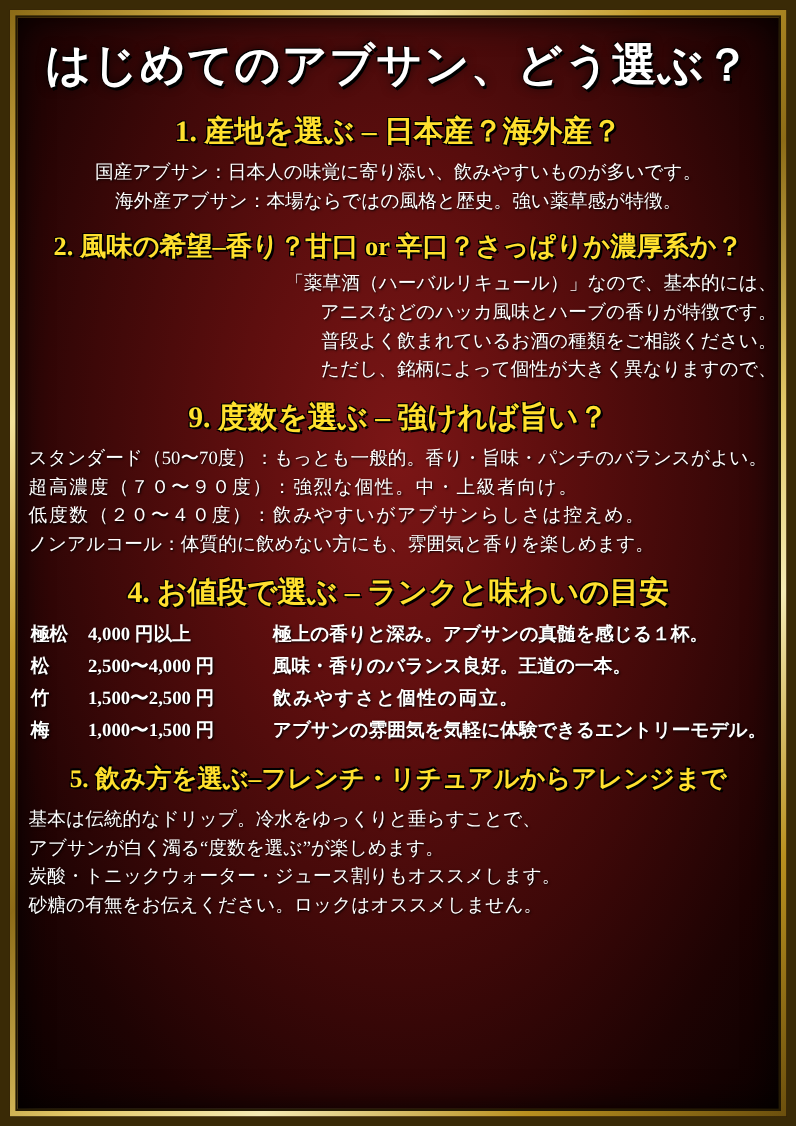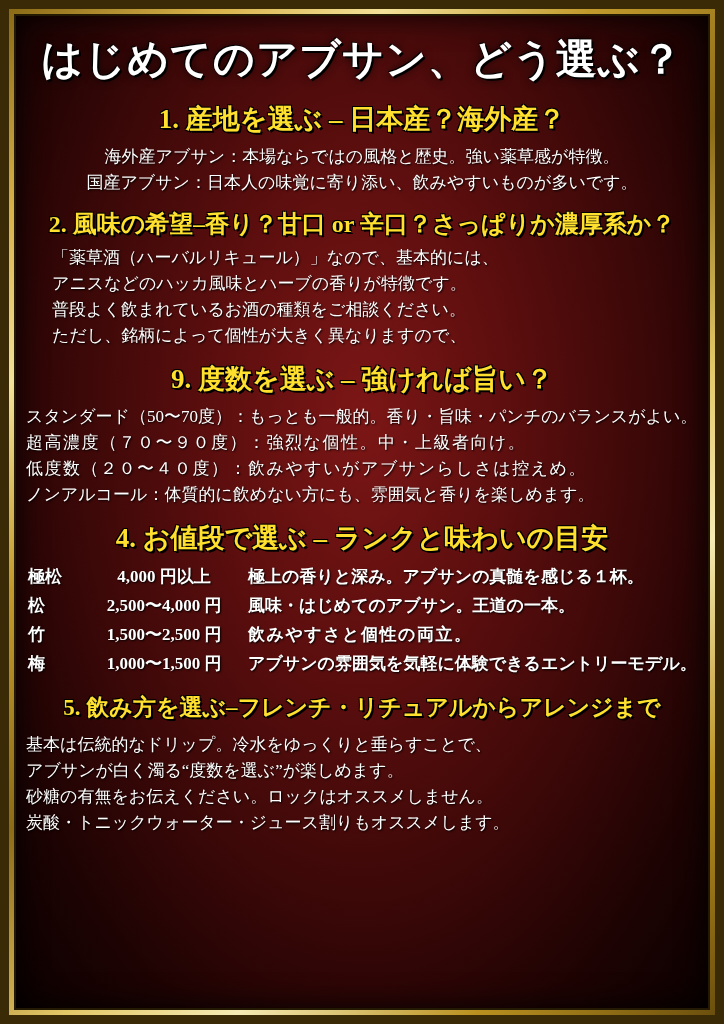--- a/index.html
+++ b/index.html
@@ -75,38 +75,38 @@
   }
   .body-line {
     color: #ffffff;
     font-size: 17px;
     margin: 3px 0;
     text-shadow: 1px 1px 2px #000;
     white-space: nowrap;
   }
   .body-line.center { text-align: center; }
   .body-line.left { text-align: left; padding-left: 8px; }
-  .body-line.indent { text-align: left; padding-left: 34px; }
+  .body-line.indent { text-align: right; padding-left: 34px; }
 
   .price-table {
     margin: 6px 0 0 10px;
     border-collapse: collapse;
     width: calc(100% - 14px);
   }
   .price-table td {
     color: #ffffff;
     font-size: 17px;
     padding: 3px 0;
     text-shadow: 1px 1px 2px #000;
     white-space: nowrap;
     vertical-align: baseline;
     font-weight: bold;
   }
   .price-table td.rank { width: 52px; text-align: left; }
-  .price-table td.price { width: 168px; text-align: center; }
+  .price-table td.price { width: 168px; text-align: left; }
   .price-table td.desc { text-align: left; }
 
   .block-1 { margin-top: 8px; }
   .block-2 { margin-top: 6px; }
   .block-3 { margin-top: 8px; }
   .block-5 { margin-top: 10px; }
   .sp { letter-spacing: 1.5px; }
 </style>
 </head>
 <body>
@@ -114,22 +114,22 @@
 <div class="poster">
   <div class="frame-outer"></div>
   <div class="frame-inner"></div>
 
   <div class="content">
 
     <div class="title">はじめてのアブサン、どう選ぶ？</div>
 
     <div class="sec-head">1. 産地を選ぶ – 日本産？海外産？</div>
     <div class="block-1">
+      <div class="body-line center">国産アブサン：日本人の味覚に寄り添い、飲みやすいものが多いです。</div>
       <div class="body-line center">海外産アブサン：本場ならではの風格と歴史。強い薬草感が特徴。</div>
-      <div class="body-line center">国産アブサン：日本人の味覚に寄り添い、飲みやすいものが多いです。</div>
     </div>
 
     <div class="sec-head small">2. 風味の希望–香り？甘口 or 辛口？さっぱりか濃厚系か？</div>
     <div class="block-2">
       <div class="body-line indent">「薬草酒（ハーバルリキュール）」なので、基本的には、</div>
       <div class="body-line indent">アニスなどのハッカ風味とハーブの香りが特徴です。</div>
       <div class="body-line indent">普段よく飲まれているお酒の種類をご相談ください。</div>
       <div class="body-line indent">ただし、銘柄によって個性が大きく異なりますので、</div>
     </div>
 
@@ -145,37 +145,37 @@
     <table class="price-table">
       <tbody>
           <tr>
         <td class="rank">極松</td>
         <td class="price">4,000 円以上</td>
         <td class="desc">極上の香りと深み。アブサンの真髄を感じる１杯。</td>
       </tr>
       <tr>
         <td class="rank">松</td>
         <td class="price">2,500〜4,000 円</td>
-        <td class="desc">風味・はじめてのアブサン。王道の一本。</td>
+        <td class="desc">風味・香りのバランス良好。王道の一本。</td>
       </tr>
       <tr>
         <td class="rank">竹</td>
         <td class="price">1,500〜2,500 円</td>
         <td class="desc sp">飲みやすさと個性の両立。</td>
       </tr>
       <tr>
         <td class="rank">梅</td>
         <td class="price">1,000〜1,500 円</td>
         <td class="desc">アブサンの雰囲気を気軽に体験できるエントリーモデル。</td>
       </tr>
     </tbody>
       </table>
 
     <div class="sec-head tiny">5. 飲み方を選ぶ–フレンチ・リチュアルからアレンジまで</div>
     <div class="block-5">
       <div class="body-line left">基本は伝統的なドリップ。冷水をゆっくりと垂らすことで、</div>
       <div class="body-line left">アブサンが白く濁る“度数を選ぶ”が楽しめます。</div>
+      <div class="body-line left">炭酸・トニックウォーター・ジュース割りもオススメします。</div>
       <div class="body-line left">砂糖の有無をお伝えください。ロックはオススメしません。</div>
-      <div class="body-line left">炭酸・トニックウォーター・ジュース割りもオススメします。</div>
     </div>
 
   </div>
 </div>
 
 </body></html>

